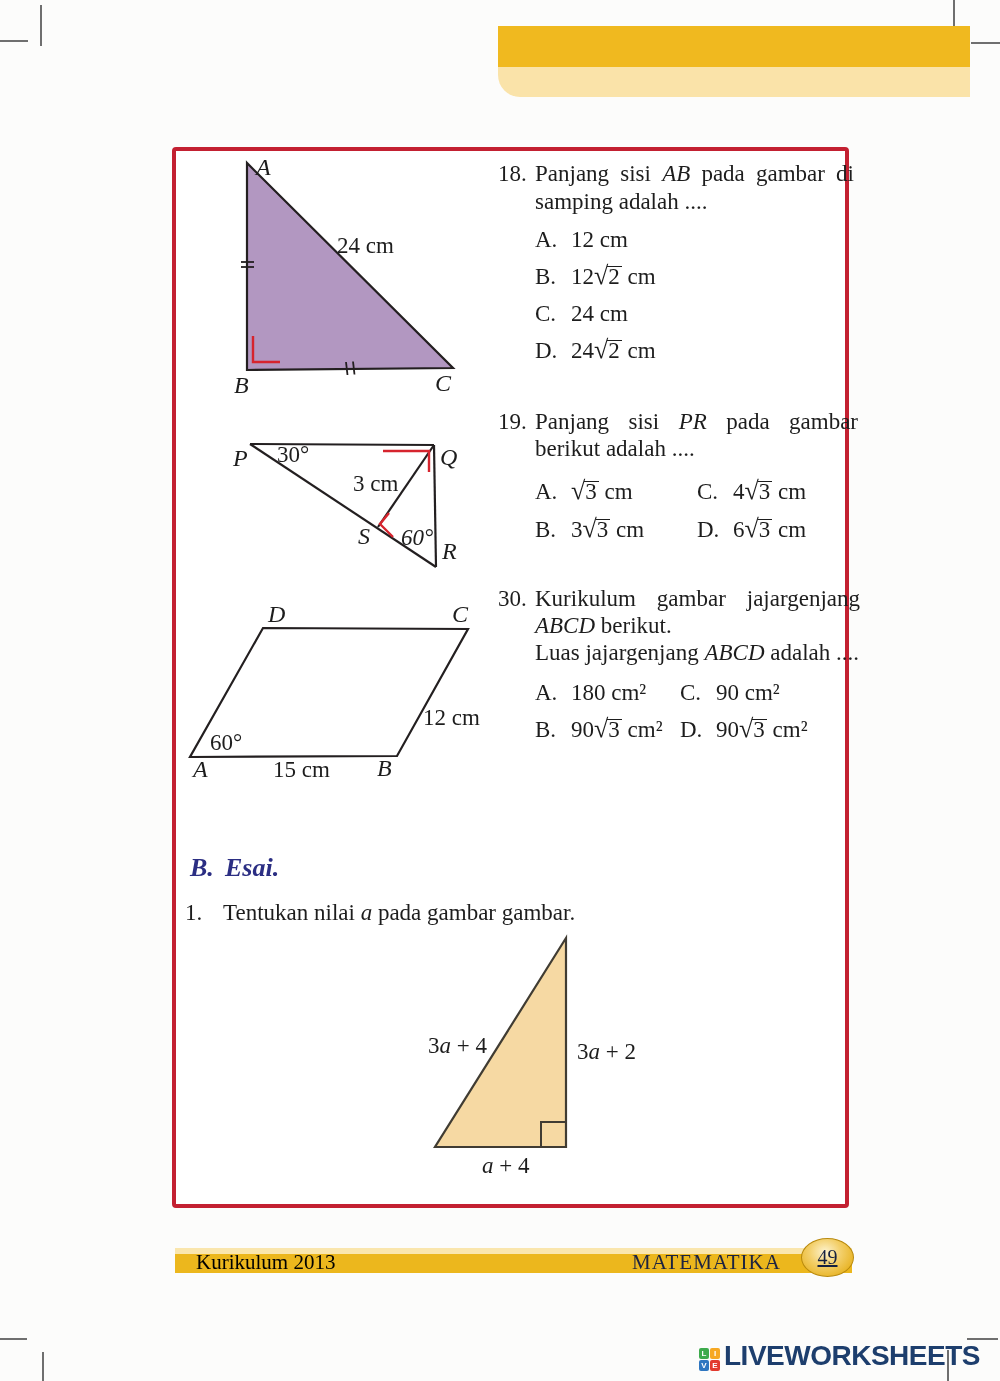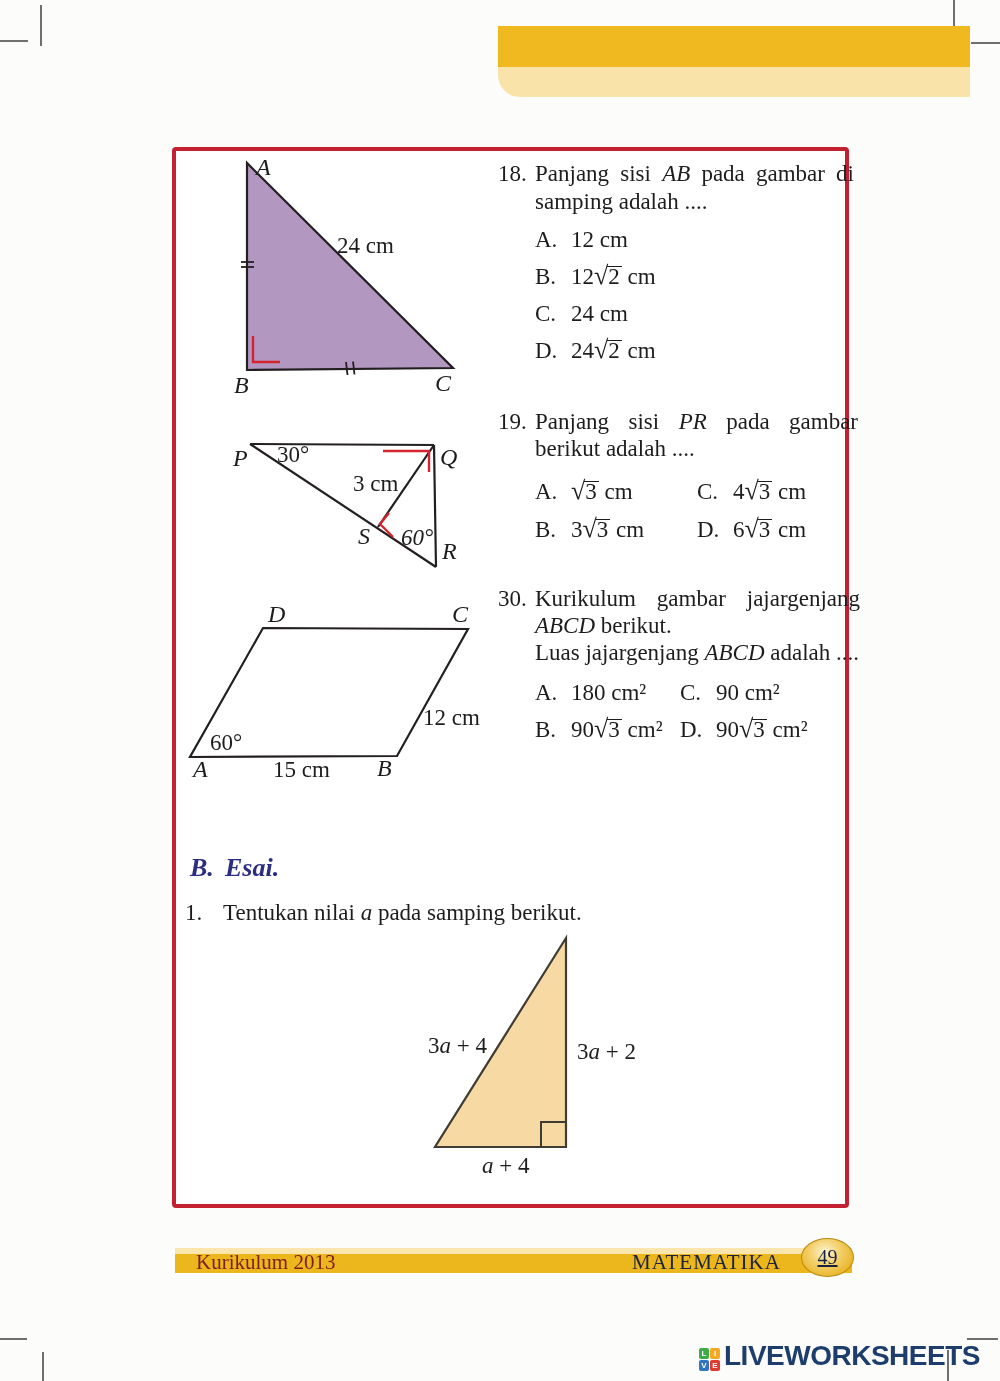--- a/index.html
+++ b/index.html
@@ -36,21 +36,21 @@
   .vlbl{font-family:"Liberation Serif",serif;font-size:24px;font-style:italic;fill:#1d1d1d;}
   .it{font-style:italic;}
   
   .esai{position:absolute;left:190px;top:853px;display:flex;font-size:26px;font-weight:bold;font-style:italic;color:#2b2e83;}
   .esai .lab{width:35px;flex:none;}
   .essay-q{position:absolute;left:185px;top:900px;display:flex;font-size:23px;}
   .essay-q .num{width:38px;flex:none;}
   
   .ft-light{position:absolute;left:175px;top:1248px;width:677px;height:6px;background:#fae6ad;}
   .ft-gold{position:absolute;left:175px;top:1254px;width:677px;height:19px;background:#ecb71d;}
-  .ft-left{position:absolute;left:196px;top:1250px;font-size:21px;color:#7f1d1d;}
+  .ft-left{position:absolute;left:196px;top:1250px;font-size:21px;color:#000000;}
   .ft-right{position:absolute;left:632px;top:1250px;font-size:21px;letter-spacing:1px;color:#1c2340;}
   .ft-page{position:absolute;left:801px;top:1238px;width:53px;height:39px;border-radius:50%;
     background:radial-gradient(ellipse at 45% 35%, #fdf3cf 0%, #f3cf6a 40%, #e9b62a 75%, #dca313 100%);
     border:1.5px solid #b98a0e;display:flex;align-items:center;justify-content:center;
     font-size:20px;color:#16213f;box-sizing:border-box;text-decoration:underline;}
   
   .logo{position:absolute;left:699px;top:1340px;display:flex;align-items:center;cursor:pointer;}
   .logo-grid{display:grid;grid-template-columns:10px 10px;grid-auto-rows:11px;gap:1px;margin-right:4px;margin-top:6px;}
   .sq{border-radius:2px;color:#fff;font-family:"Liberation Sans",sans-serif;font-weight:bold;
       font-size:8px;display:flex;align-items:center;justify-content:center;}
@@ -197,21 +197,21 @@
   </div>
 </div>
 
 <div class="esai">
   <span class="lab">B.</span>
   <span>Esai.</span>
 </div>
 
 <div class="essay-q">
   <span class="num">1.</span>
-  <span><span>Tentukan nilai </span><span class="qvar">a</span><span> pada samping berikut.</span></span>
+  <span><span>Tentukan nilai </span><span class="qvar">a</span><span> pada gambar gambar.</span></span>
 </div>
 
 <svg class="diag" style="left:425px;top:925px;" width="215" height="256" viewBox="0 0 215 256">
   <polygon points="141,13 10,222 141,222" fill="#f6d9a3" stroke="#403c33" stroke-width="2.2"></polygon>
   <rect x="116" y="197" width="25" height="25" fill="none" stroke="#403c33" stroke-width="2"></rect>
   <text class="dlbl" x="3" y="128"><tspan>3</tspan><tspan class="it">a</tspan><tspan> + 4</tspan></text>
   <text class="dlbl" x="152" y="134"><tspan>3</tspan><tspan class="it">a</tspan><tspan> + 2</tspan></text>
   <text class="dlbl" x="57" y="248"><tspan></tspan><tspan class="it">a</tspan><tspan> + 4</tspan></text>
 </svg>
 

